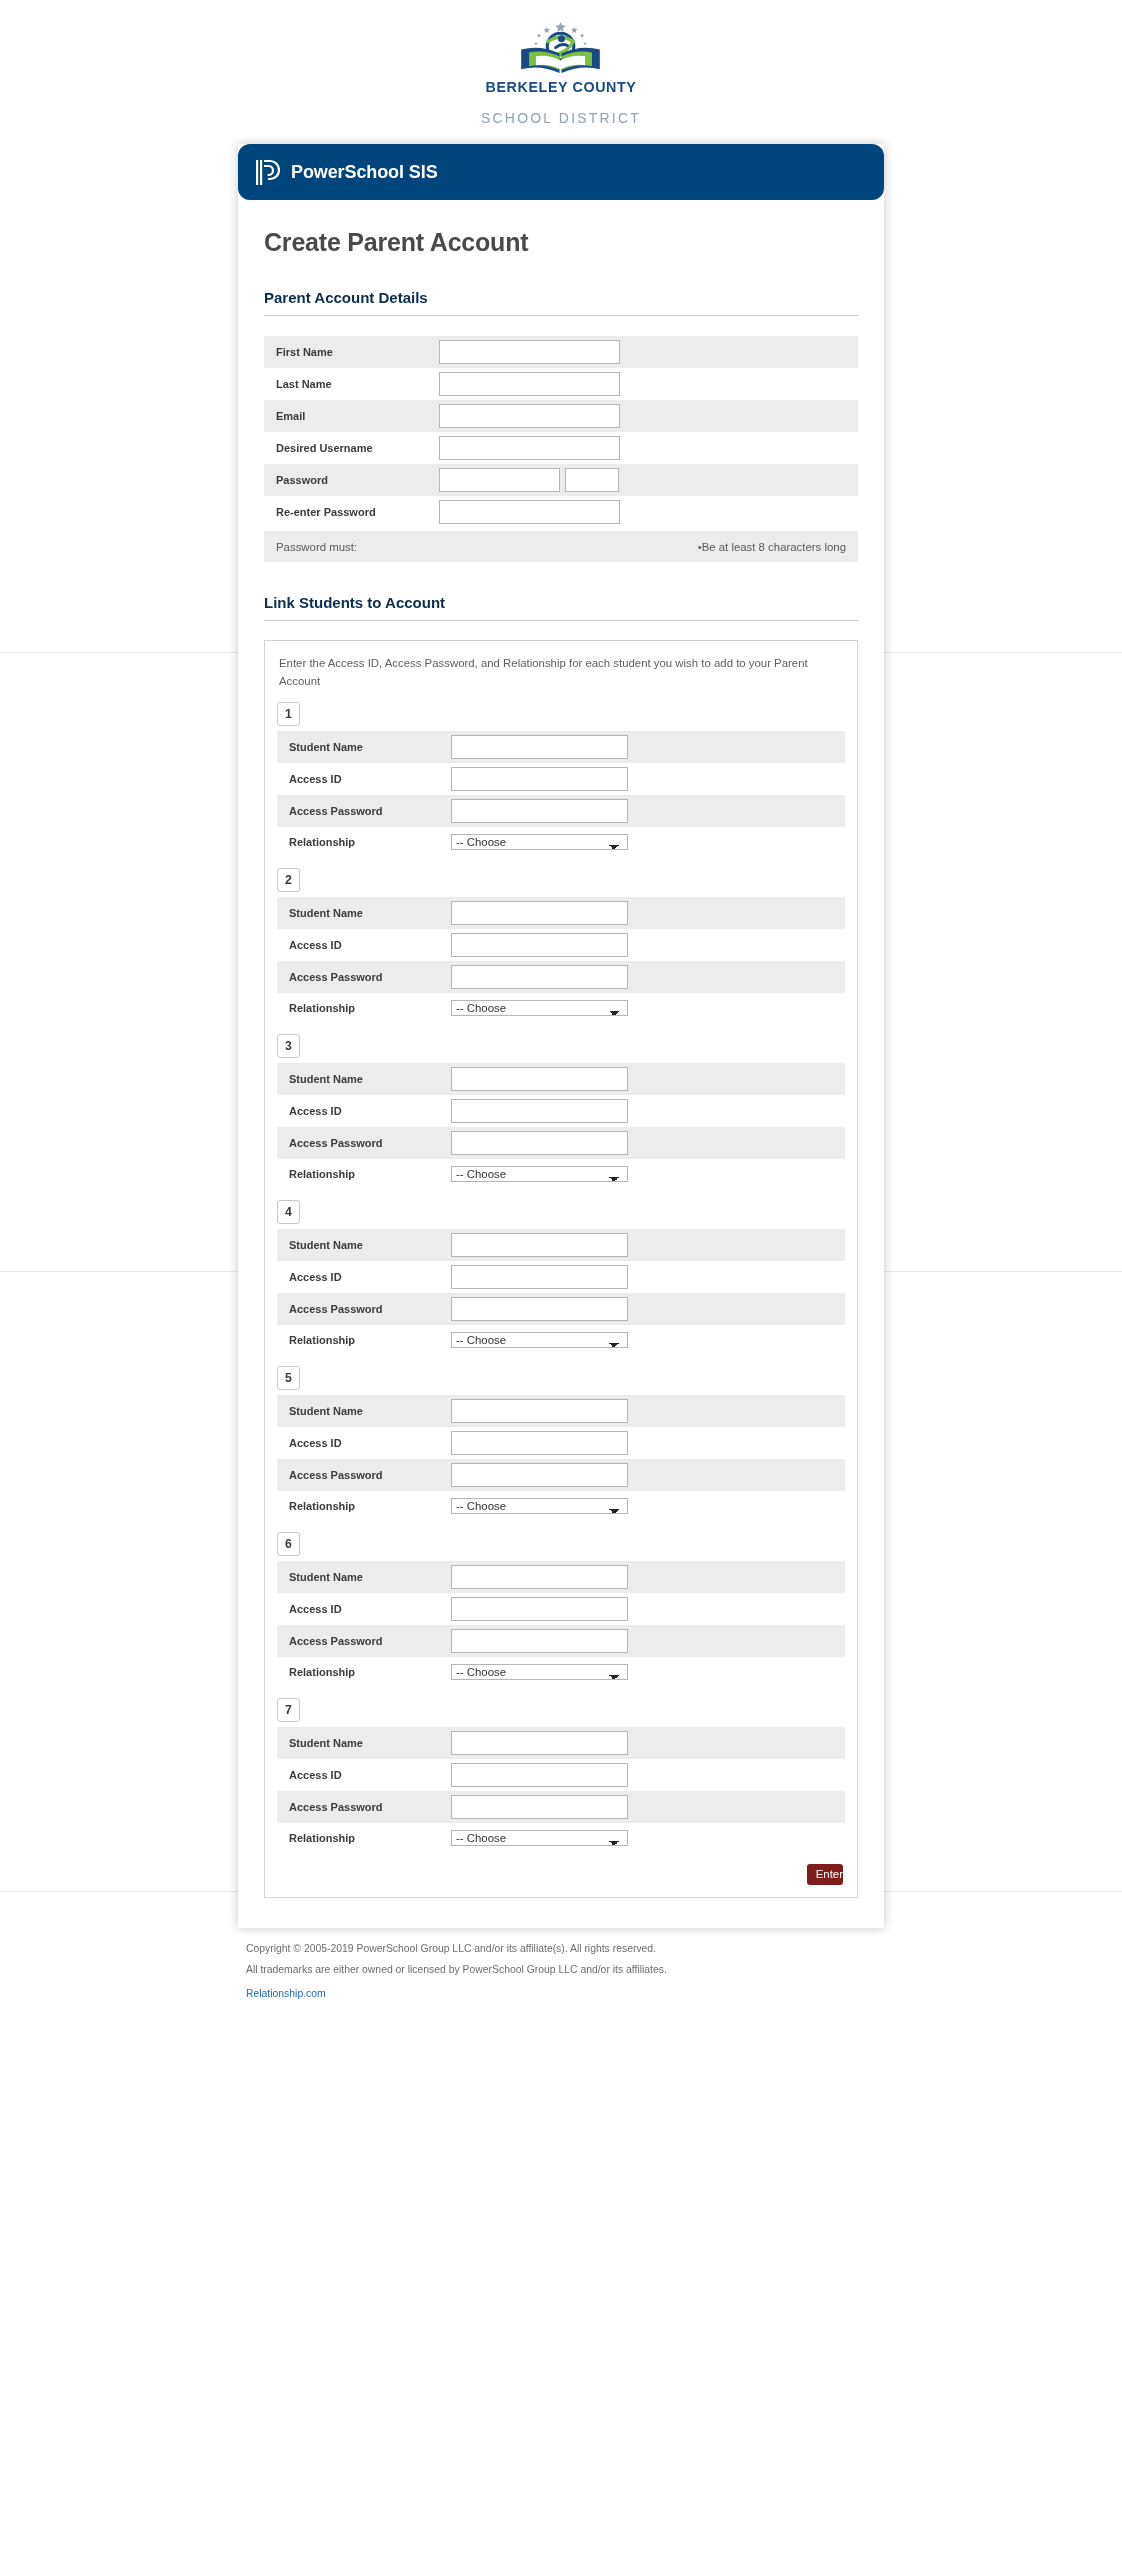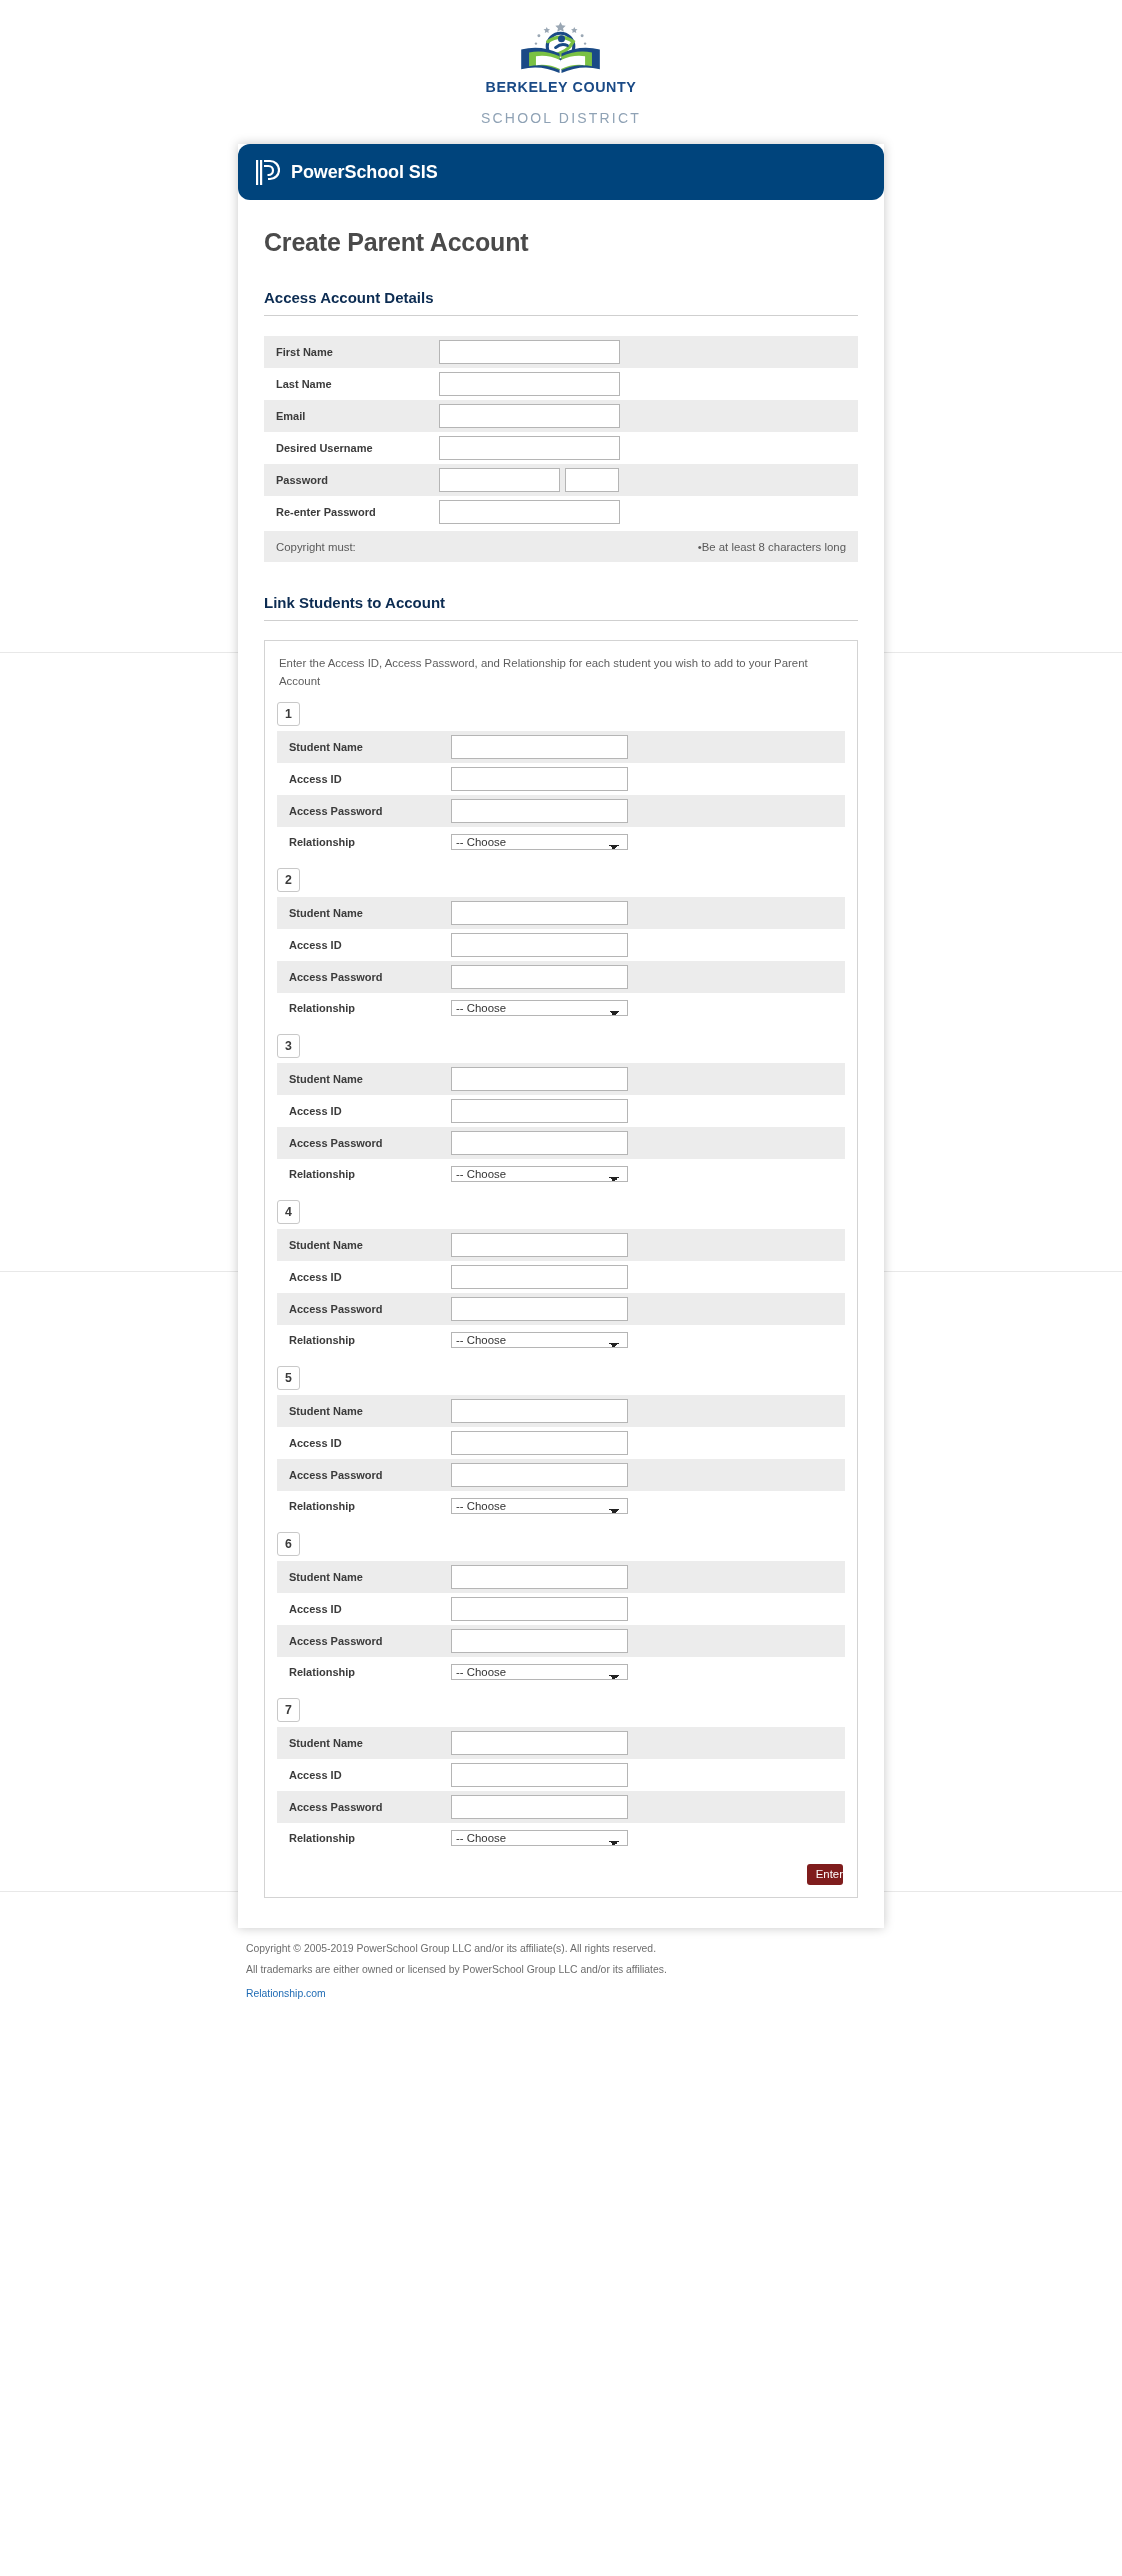--- a/index.html
+++ b/index.html
@@ -281,21 +281,21 @@
         <path d="M8 2 h6 a9 9 0 0 1 0 18 h-2" fill="none" stroke="#ffffff" stroke-width="2.2"></path>
         <path d="M8 7 h4.5 a4.5 4.5 0 0 1 0 9 h-1" fill="none" stroke="#ffffff" stroke-width="2.2"></path>
       </svg>
       <span class="ps-title">PowerSchool SIS</span>
     </div>
 
     <div class="card-body">
 
       <h1 class="page-title">Create Parent Account</h1>
 
-      <div class="section-head">Access Account Details</div>
+      <div class="section-head">Parent Account Details</div>
 
       <div class="ftable">
 
         <div class="frow alt">
           <div class="flabel">First Name</div>
           <div class="fcontrol">
             <input class="tbox wide" type="text" value="" style="">
           </div>
         </div>
 
@@ -329,21 +329,21 @@
         </div>
 
         <div class="frow">
           <div class="flabel">Re-enter Password</div>
           <div class="fcontrol">
             <input class="tbox wide" type="password" value="" style="">
           </div>
         </div>
 
         <div class="pwnote">
-          <span class="left">Copyright must:</span>
+          <span class="left">Password must:</span>
           <span class="right">•Be at least 8 characters long</span>
         </div>
       </div>
 
       <div class="section-head">Link Students to Account</div>
 
       <div class="students-panel">
         <div class="panel-intro">Enter the Access ID, Access Password, and Relationship for each student you wish to add to your Parent Account</div>
 
         <div id="students-container">

